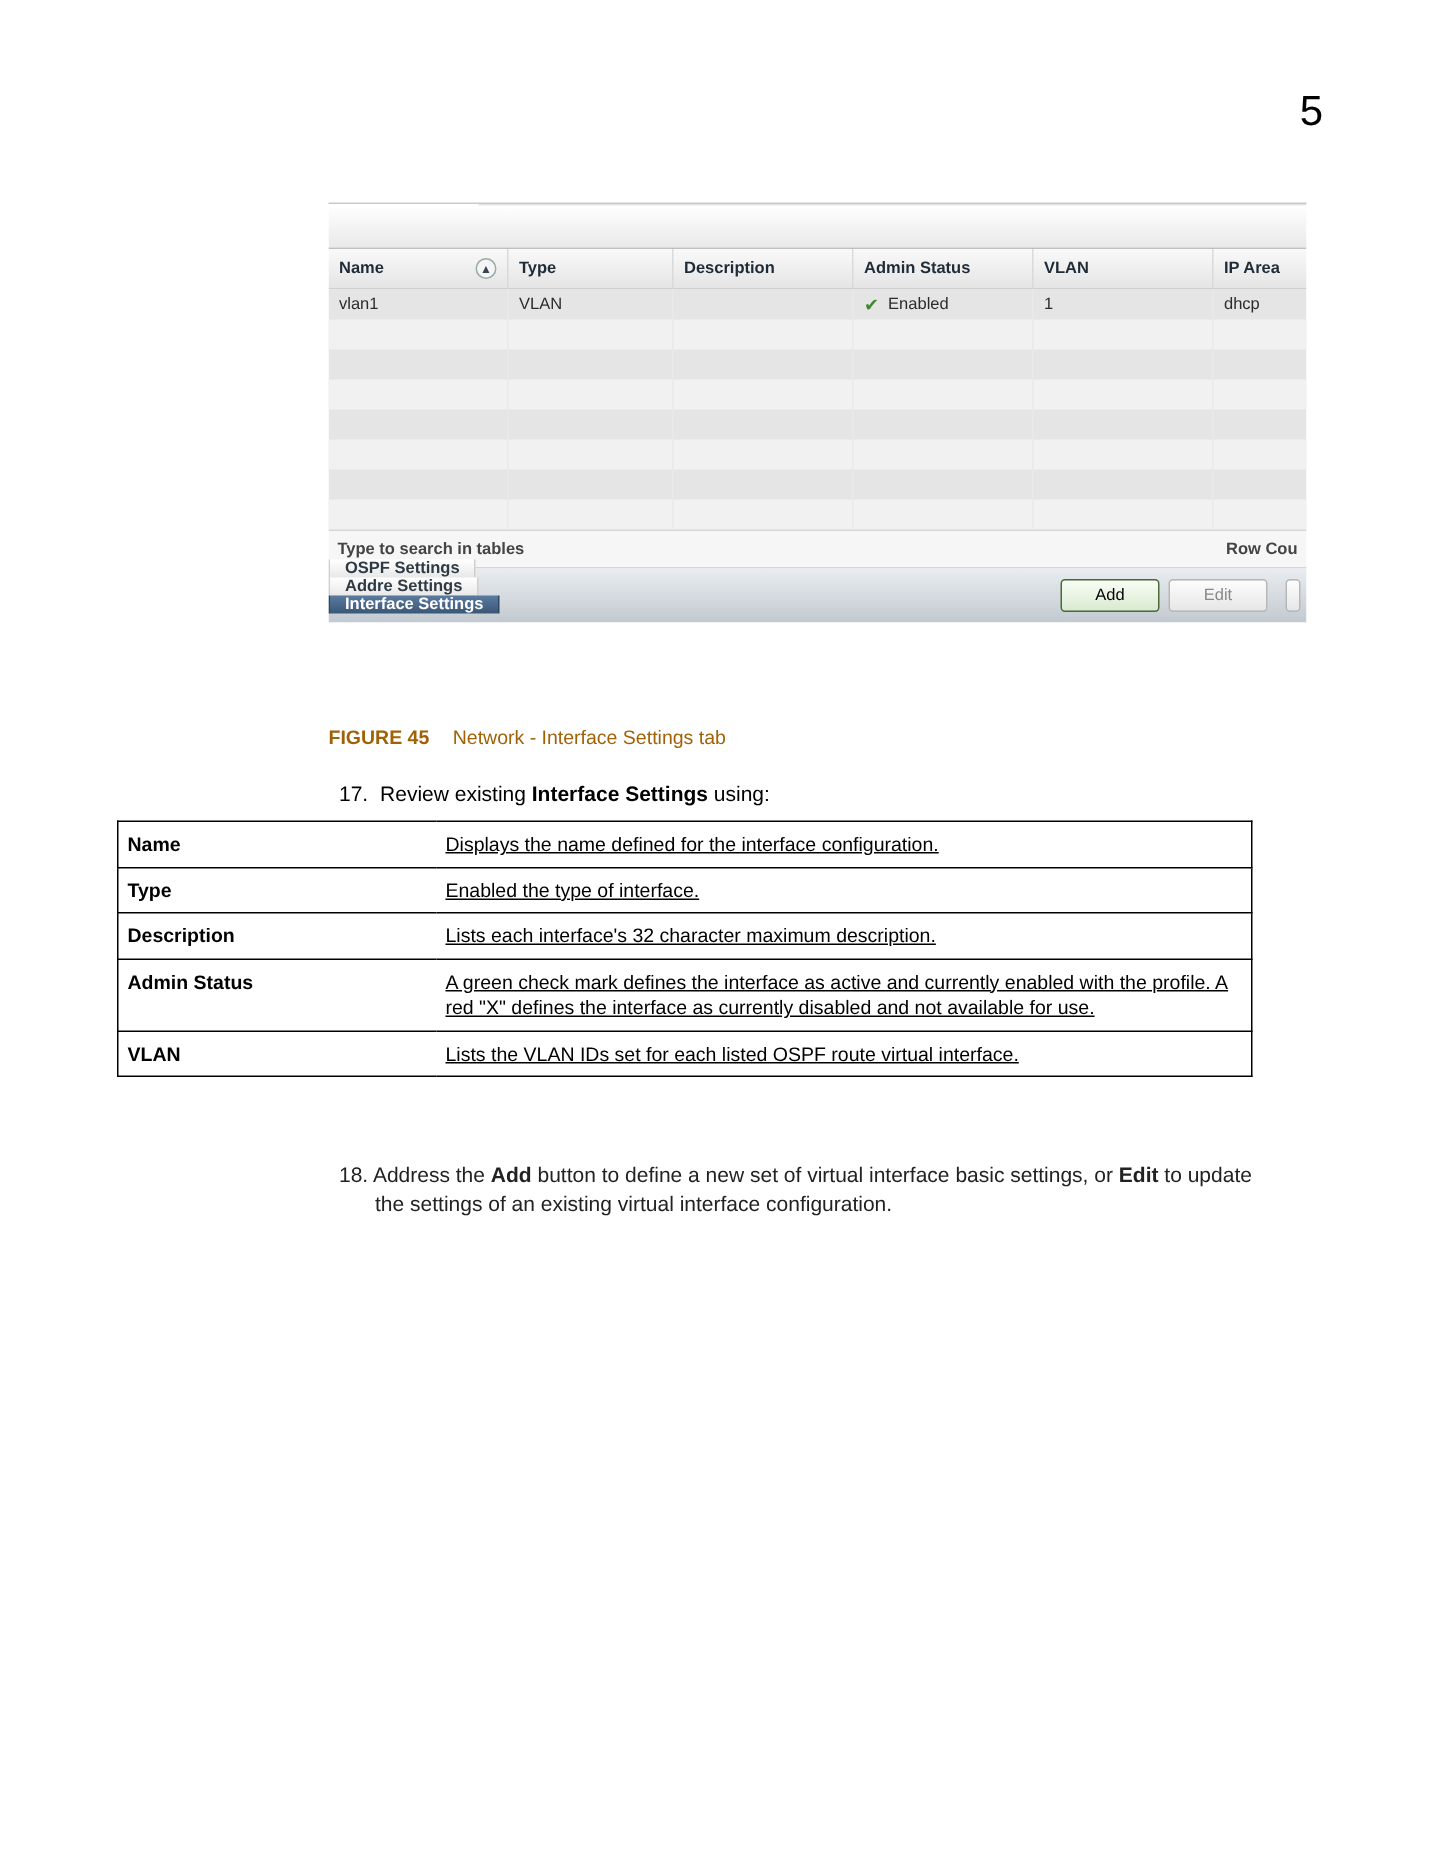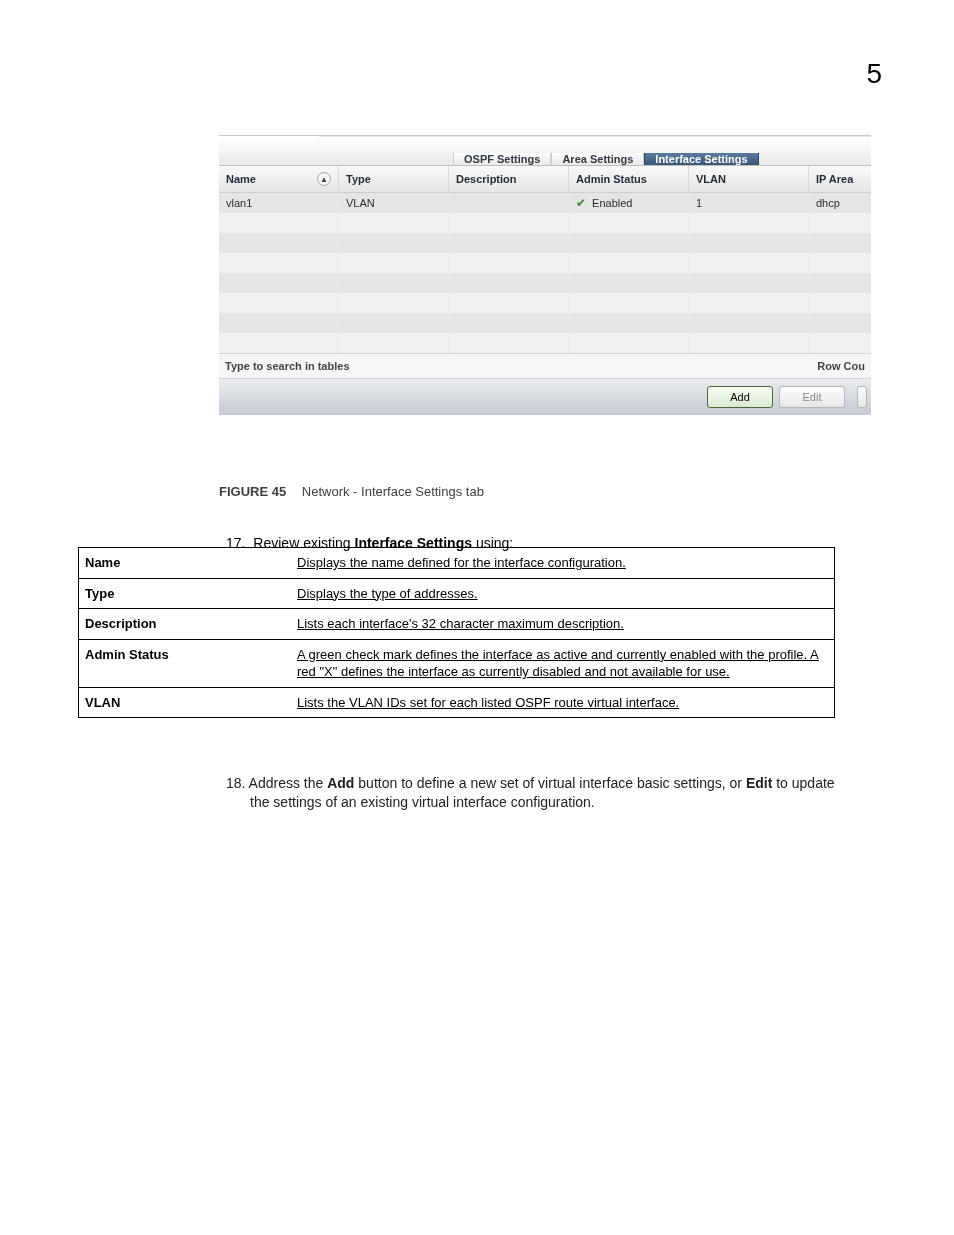--- a/index.html
+++ b/index.html
@@ -39,24 +39,25 @@
     color: #333;
   }
   .widget .hline {
     height: 1px;
     background: #e3e3e3;
     margin-bottom: 2px;
     margin-left: 100px;
   }
   .widget-tabs {
     display: flex;
-    align-items: flex-end;
+    align-items: flex-start;
     height: 26px;
     background: linear-gradient(#fdfdfd, #e9e9e9);
     border-bottom: 1px solid #bfbfbf;
+    flex-direction: column;
   }
   .tab-spacer {
     flex: 0 0 234px;
     border-right: 0;
   }
   .tab {
     display: flex;
     align-items: center;
     padding: 0 10px;
     font-weight: bold;
@@ -191,29 +192,29 @@
     background: linear-gradient(#fdfdfd,#e6e6e6);
     margin-left: 6px;
   }
 
   
   .figcap {
     position: absolute;
     left: 219px;
     top: 484px;
     font-size: 13px;
-    color: #404040;
+    color: #a16207;
   }
   .figcap .label { font-weight: bold; margin-right: 12px; }
 
   
   .step17 {
     position: absolute;
     left: 226px;
-    top: 535px;
+    top: 521px;
     font-size: 14px;
     color: #000;
   }
   .step17 .num { margin-right: 4px; }
   .step17 .bold { font-weight: bold; }
 
   
   .def-table {
     position: absolute;
     left: 78px;
@@ -261,21 +262,21 @@
 <div class="page">
 
   <div class="page-number">5</div>
 
   <div class="widget">
     <div class="hline"></div>
 
     <div class="widget-tabs">
       <div class="tab-spacer"></div>
       <div class="tab">OSPF Settings</div>
-      <div class="tab">Area Settings</div>
+      <div class="tab">Addre Settings</div>
       <div class="tab active">Interface Settings</div>
       <div class="tab-end"></div>
     </div>
 
     <div class="grid-header">
       <div class="col-name">
         <span>Name</span>
         <span class="sort-icon">▲</span>
       </div>
       <div class="col-type">Type</div>
@@ -378,21 +379,21 @@
   </div>
 
   <table class="def-table">
     <tbody>
         <tr>
       <td class="key">Name</td>
       <td class="val">Displays the name defined for the interface configuration.</td>
     </tr>
     <tr>
       <td class="key">Type</td>
-      <td class="val">Displays the type of addresses.</td>
+      <td class="val">Enabled the type of interface.</td>
     </tr>
     <tr>
       <td class="key">Description</td>
       <td class="val">Lists each interface's 32 character maximum description.</td>
     </tr>
     <tr>
       <td class="key">Admin Status</td>
       <td class="val">A green check mark defines the interface as active and currently enabled with the profile. A red "X" defines the interface as currently disabled and not available for use.</td>
     </tr>
     <tr>

